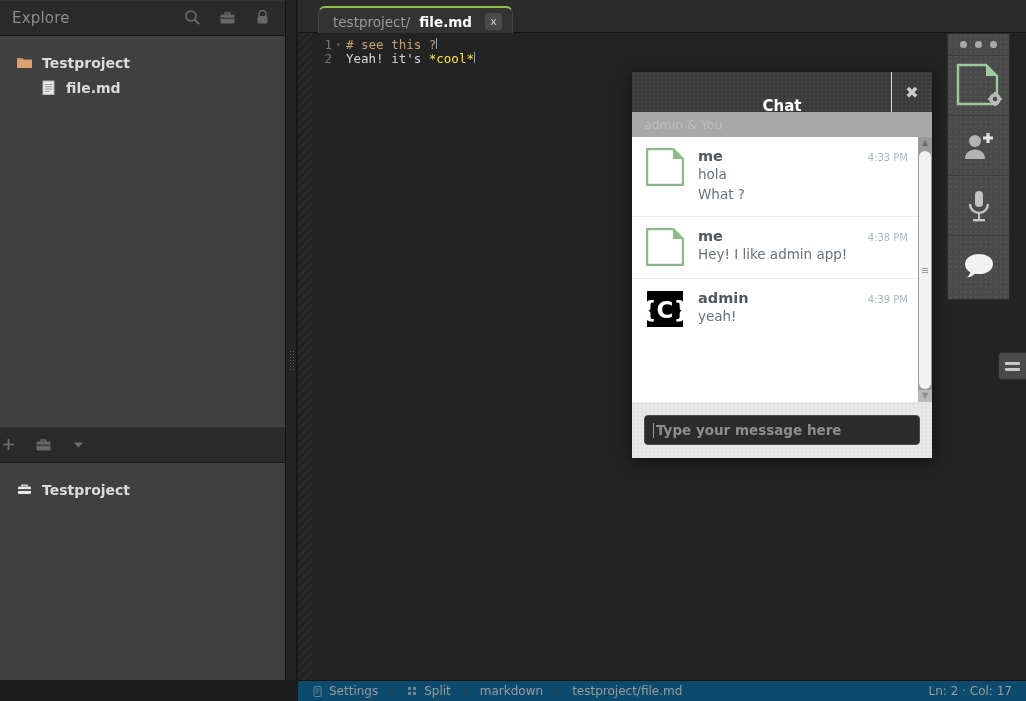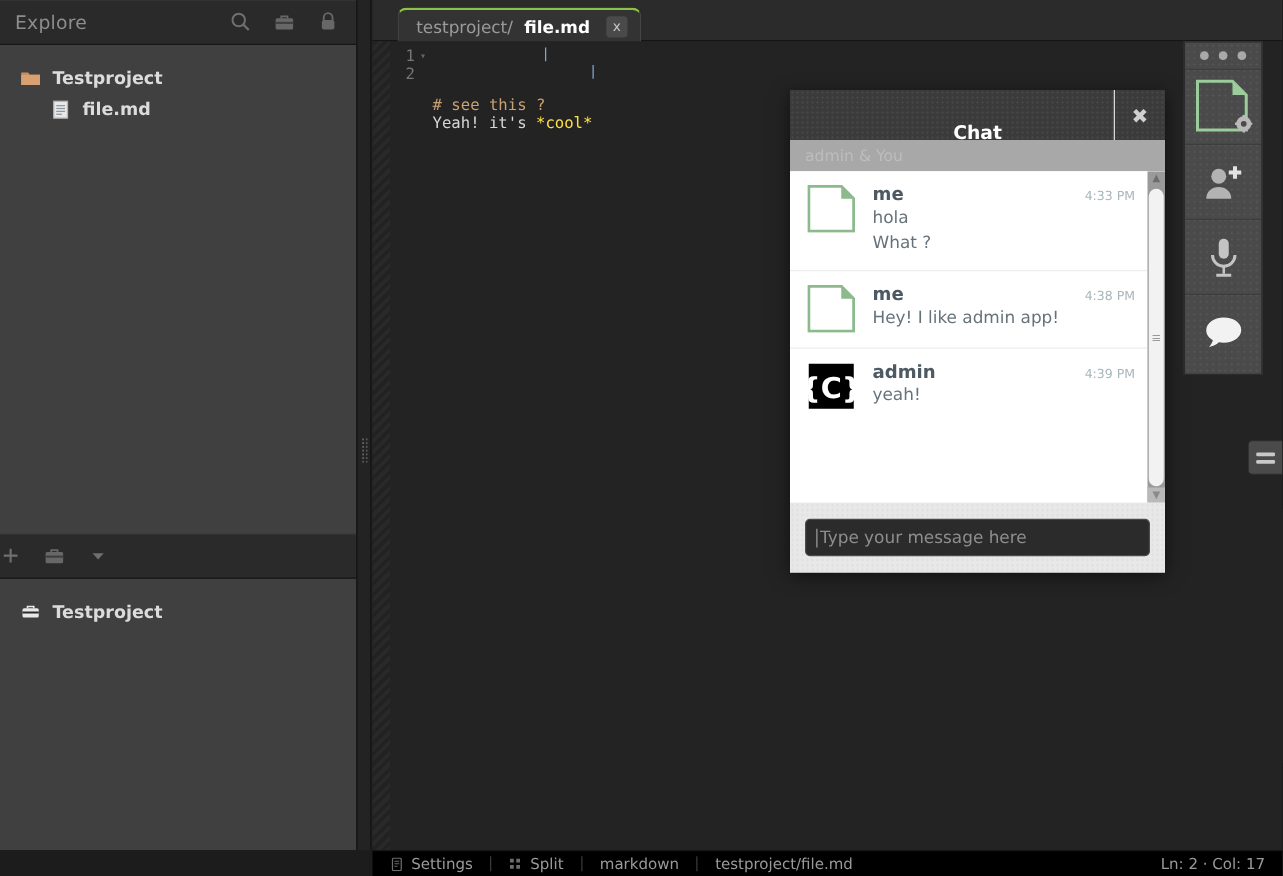--- a/index.html
+++ b/index.html
@@ -86,30 +86,30 @@
   .code {
     position: absolute; left: 14px; top: 5px; right: 0;
     font-family: "DejaVu Sans Mono", "Liberation Mono", monospace;
     font-size: 12.5px; line-height: 14px;
   }
   .line { display: flex; align-items: flex-start; height: 14px; }
   .lineno {
     width: 24px; text-align: right; color: #777; padding-right: 4px; flex: none;
   }
   .fold { width: 10px; color: #666; font-size: 8px; flex: none; line-height: 14px; }
-  .ltext { white-space: pre; margin-top: 39px; }
+  .ltext { white-space: pre; }
   .md-head { color: #c9a173; }
   .md-text { color: #d6d6d6; }
   .md-em { color: #fde047; }
   .caret { display:inline-block; width:1px; height:11px; background:#7ea6d6; vertical-align:-2px; }
 
   
   .statusbar {
     position: absolute; left: 298px; right: 0; bottom: 0; height: 21px;
-    background: #000000; border-top: 1px solid #151515;
+    background: #0c4a6e; border-top: 1px solid #151515;
     display: flex; align-items: center; color: #9a9a9a; font-size: 12px;
   }
   .sb-item { display: flex; align-items: center; gap: 6px; padding: 0 14px; height: 100%; }
   .sb-sep { width: 1px; height: 12px; background: #3a3a3a; }
   .sb-right { margin-left: auto; padding-right: 14px; color: #9a9a9a; font-size: 12px; }
   .sb-ico { width: 11px; height: 11px; opacity: .7; }
   .statusbar-left-bg {
     position: absolute; left: 0; bottom: 0; width: 298px; height: 21px; background: #1c1c1c;
   }
 
@@ -169,21 +169,21 @@
   }
 
   .chat-input-bar {
     height: 56px; background: #e8e8e8;
     background-image: radial-gradient(rgba(0,0,0,.035) 1px, transparent 1px);
     background-size: 4px 4px;
     display: flex; align-items: center; padding: 0 12px;
   }
   .chat-input {
     flex: 1; height: 30px; background: #2b2b2b; border: 1px solid #4a4a4a;
-    border-radius: 4px; display: flex; align-items: center; padding: 0 8px;
+    border-radius: 4px; display: flex; align-items: center; padding: 0 8px; font-weight: bold;
   }
   .ci-caret { width: 1px; height: 15px; background: #9a9a9a; margin-right: 2px; }
   .ci-ph { color: #8e8e8e; font-size: 13.5px; }
 
   
   .right-rail {
     position: absolute; right: 16px; top: 33px; width: 63px; height: 267px;
     background: #4a4a4a;
     background-image: radial-gradient(rgba(255,255,255,.06) 1px, transparent 1px);
     background-size: 5px 5px;

